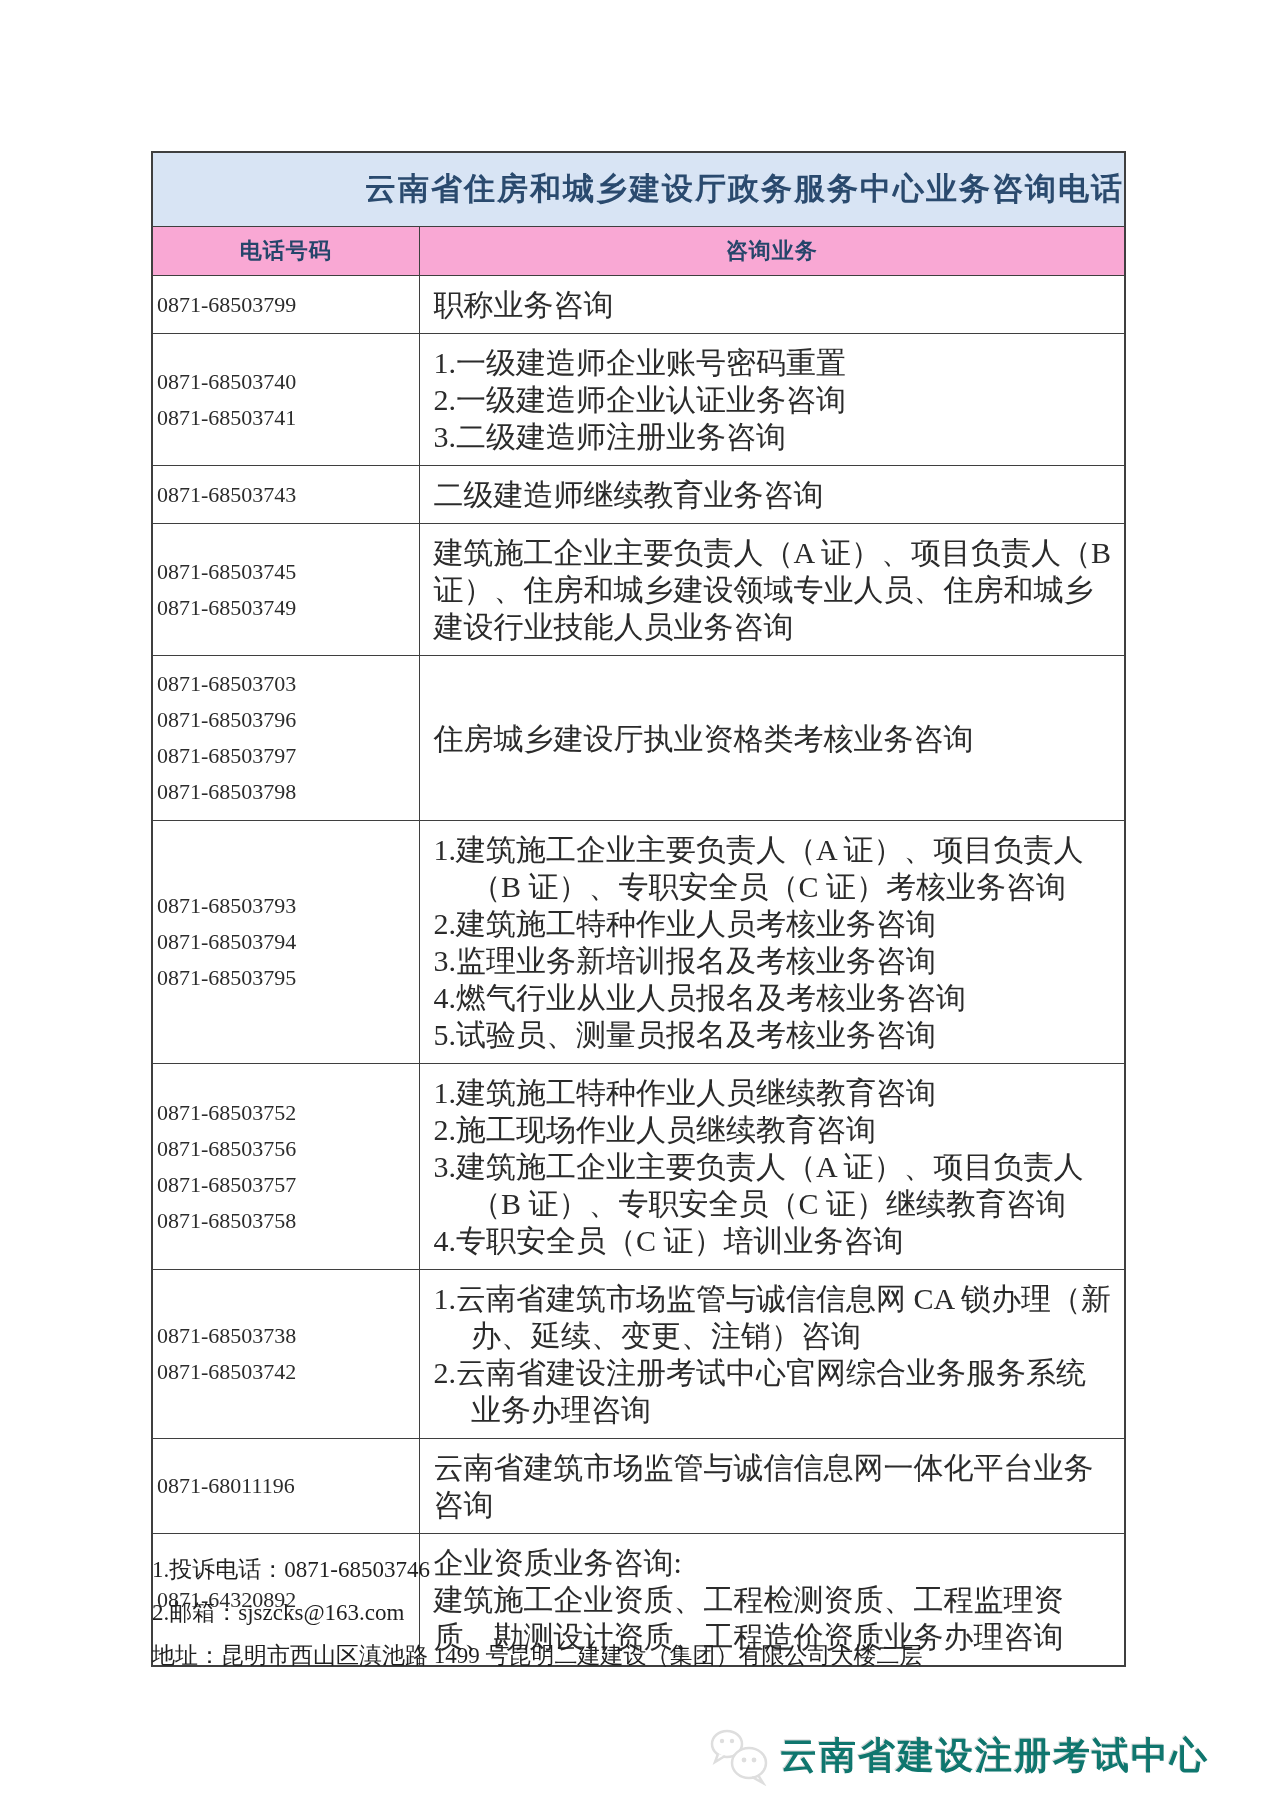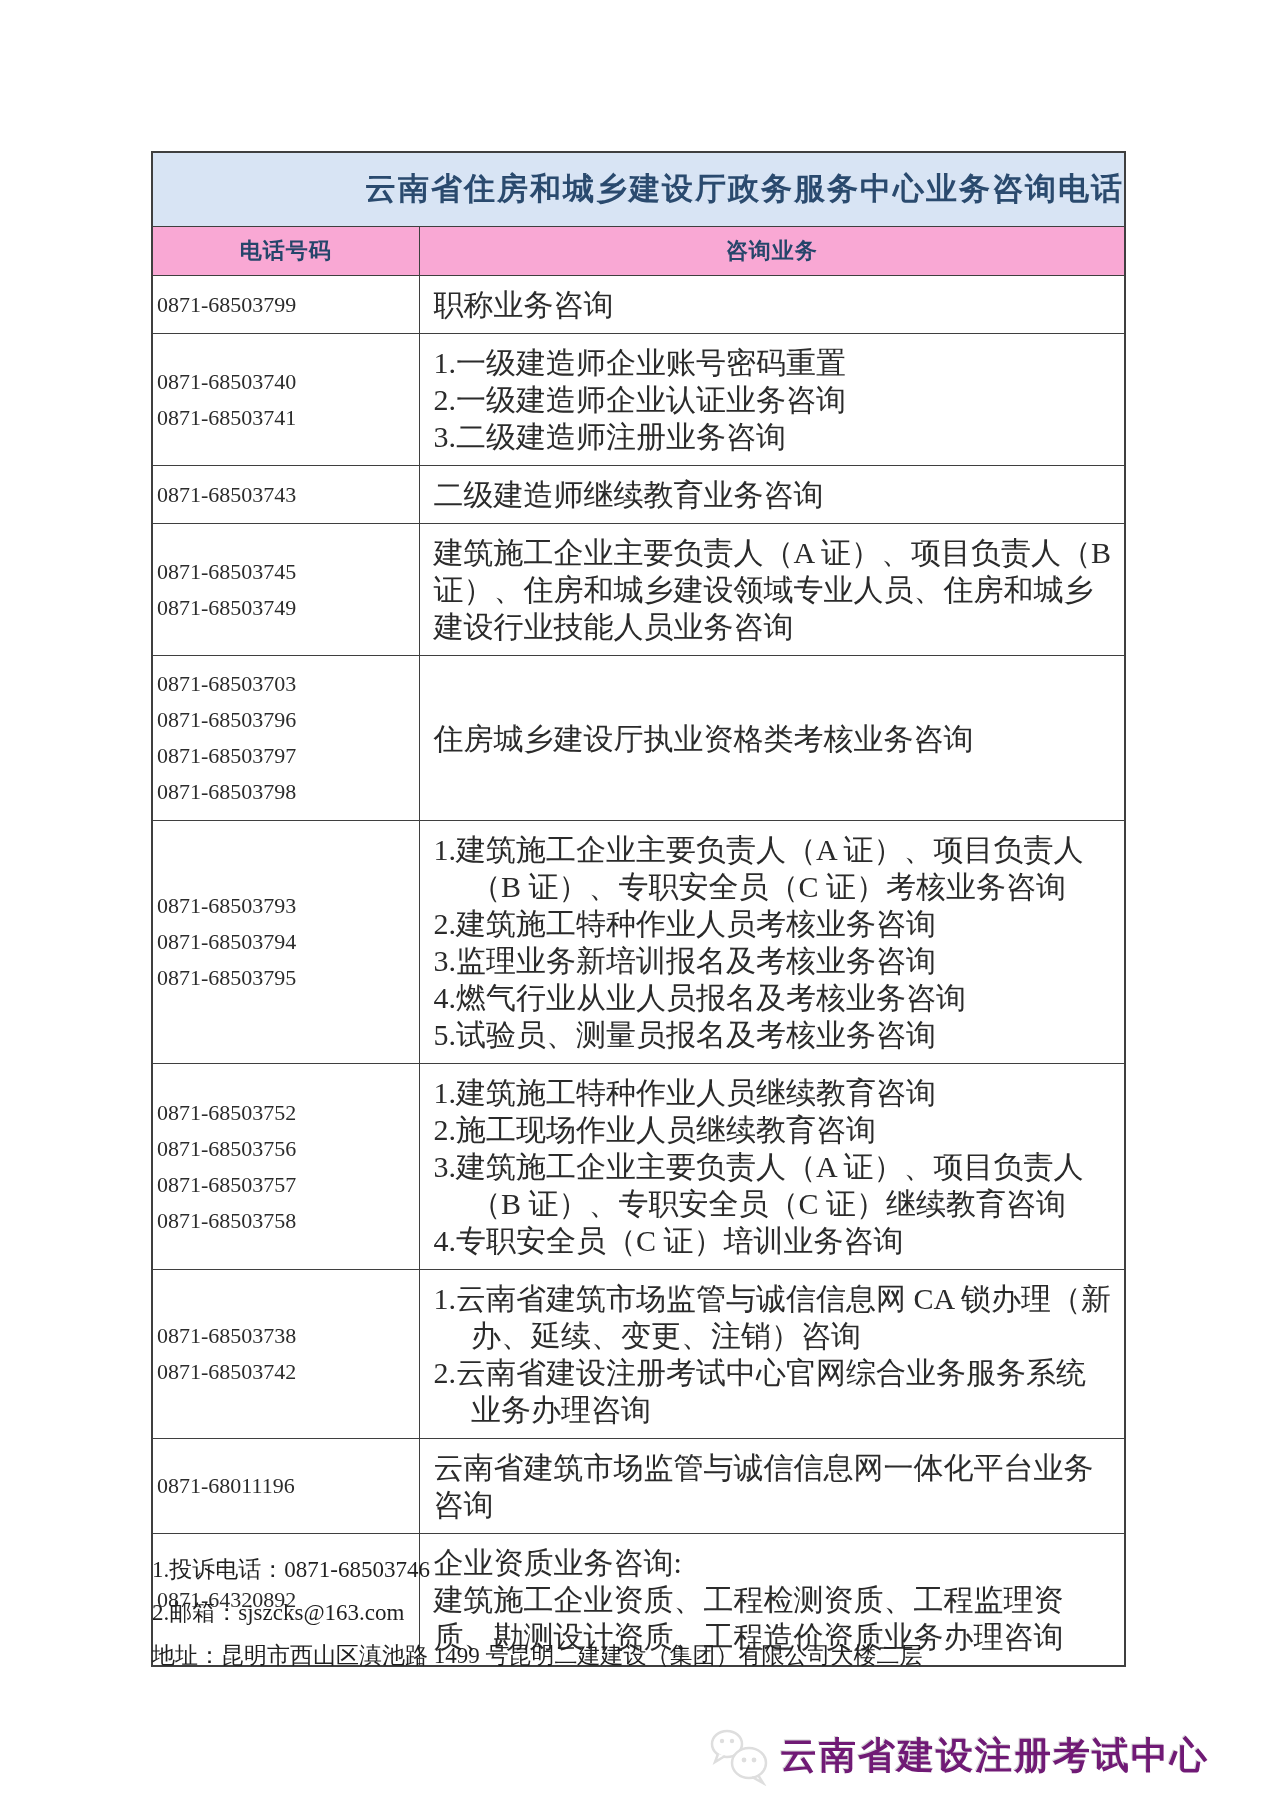--- a/index.html
+++ b/index.html
@@ -85,21 +85,21 @@
     top: 1726px;
     display: flex;
     align-items: center;
     gap: 8px;
   }
   .watermark-text {
     font-family: "Liberation Sans", "DejaVu Sans", sans-serif;
     font-size: 37px;
     font-weight: bold;
     letter-spacing: 2px;
-    color: #701a75;
+    color: #0f766e;
     text-shadow: -1px -1px 0 #d6d6d6, 1px 1px 1px #ffffff;
     white-space: nowrap;
   }
   .wechat-icon svg { display: block; }
 </style>
 </head>
 <body>
 
 <div class="page">
 

